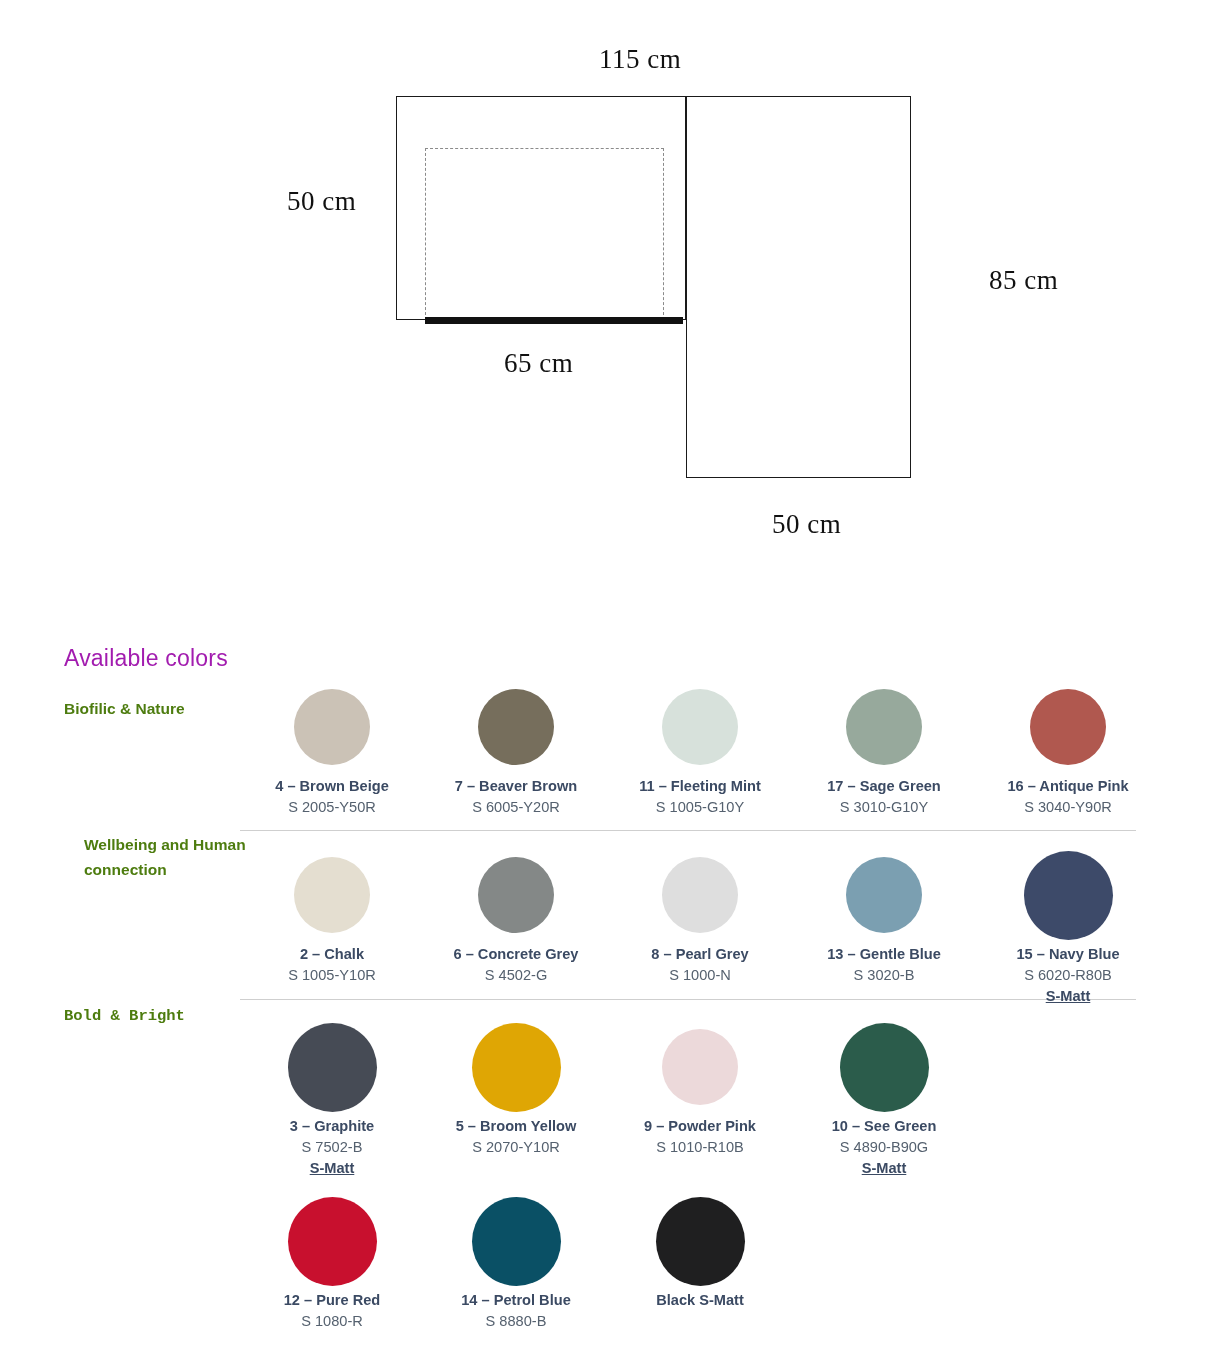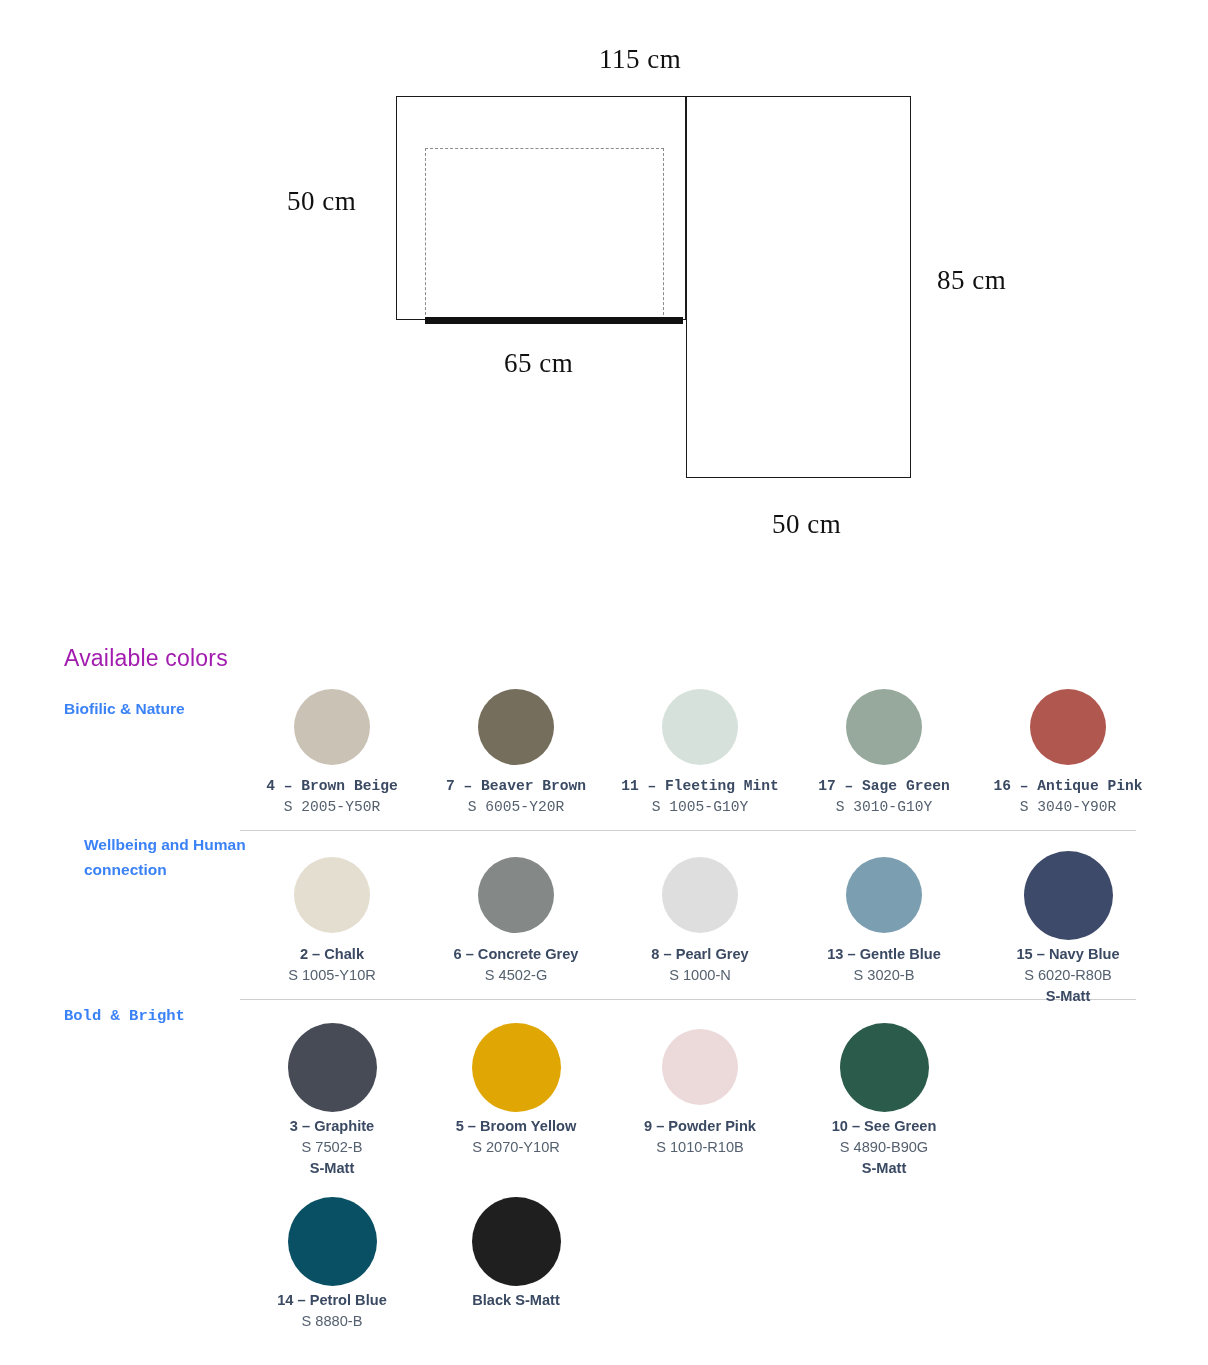--- a/index.html
+++ b/index.html
@@ -28,21 +28,21 @@
   .dim-label {
     position: absolute;
     font-family: "Liberation Serif", serif;
     font-size: 27px;
     color: #111111;
     white-space: nowrap;
     letter-spacing: 0.5px;
   }
   #dim-top      { left: 575px; top: 44px; }
   #dim-left     { left: 263px; top: 186px; }
-  #dim-right    { left: 913px; top: 265px; }
+  #dim-right    { left: 965px; top: 265px; }
   #dim-bottom   { left: 480px; top: 348px; }
   #dim-lower    { left: 748px; top: 509px; }
 
   .panel {
     position: absolute;
     border: 1.6px solid #1a1a1a;
     background: #ffffff;
     box-sizing: border-box;
   }
   #panel-top    { left: 372px; top: 96px;  width: 290px; height: 224px; }
@@ -82,21 +82,21 @@
     font-weight: 400;
     color: #a21caf;
     letter-spacing: 0.2px;
   }
 
   .group-label {
     position: absolute;
     left: 64px;
     font-size: 15.5px;
     font-weight: 700;
-    color: #3b82f6;
+    color: #4d7c0f;
     line-height: 25px;
     width: 170px;
   }
   #group-label-0 { top: 96px; }
   #group-label-1 { top: 232px; margin-left: 20px; }
   #group-label-2 { top: 404px; font-family: Liberation Mono, monospace; }
 
   .divider {
     position: absolute;
     left: 240px;
@@ -106,21 +106,21 @@
   }
   #divider-0 { top: 230px; }
   #divider-1 { top: 399px; }
 
   .swatch-row {
     position: absolute;
     left: 240px;
     width: 920px;
     display: flex;
   }
-  #swatch-row-0 { top: 78px; font-family: Liberation Mono, monospace; }
+  #swatch-row-0 { top: 78px; }
   #swatch-row-1 { top: 246px; }
   #swatch-row-2 { top: 418px; }
   #swatch-row-3 { top: 592px; }
 
   .swatch {
     width: 184px;
     display: flex;
     flex-direction: column;
     align-items: center;
     box-sizing: border-box;
@@ -157,20 +157,21 @@
     text-align: center;
     white-space: nowrap;
   }
   .swatch-finish {
     font-size: 14.6px;
     font-weight: 700;
     color: #3b4a63;
     line-height: 21px;
     text-align: center;
     white-space: nowrap;
+    text-decoration: underline;
   }
   .swatch-code:empty, .swatch-finish:empty { display: none; }
 </style>
 </head>
 <body>
 
 <div id="tech-drawing">
 
   <div class="panel" id="panel-top"></div>
   <div class="panel" id="panel-right"></div>
@@ -298,20 +299,27 @@
           <span class="swatch-dot" style="background: rgb(43, 92, 75);"></span>
         </div>
         <div class="swatch-name">10 – See Green</div>
         <div class="swatch-code">S 4890-B90G</div>
         <div class="swatch-finish">S-Matt</div>
       </div>
     </div>
   <div class="swatch-row" id="swatch-row-3">
       <div class="swatch big">
         <div class="swatch-dot-wrap">
+          <span class="swatch-dot" style="background: rgb(200, 16, 46);"></span>
+        </div>
+        <div class="swatch-name">12 – Pure Red</div>
+        <div class="swatch-code">S 1080-R</div>
+      </div>
+      <div class="swatch big">
+        <div class="swatch-dot-wrap">
           <span class="swatch-dot" style="background: rgb(10, 80, 101);"></span>
         </div>
         <div class="swatch-name">14 – Petrol Blue</div>
         <div class="swatch-code">S 8880-B</div>
       </div>
       <div class="swatch big">
         <div class="swatch-dot-wrap">
           <span class="swatch-dot" style="background: rgb(31, 31, 32);"></span>
         </div>
         <div class="swatch-name">Black S-Matt</div>

